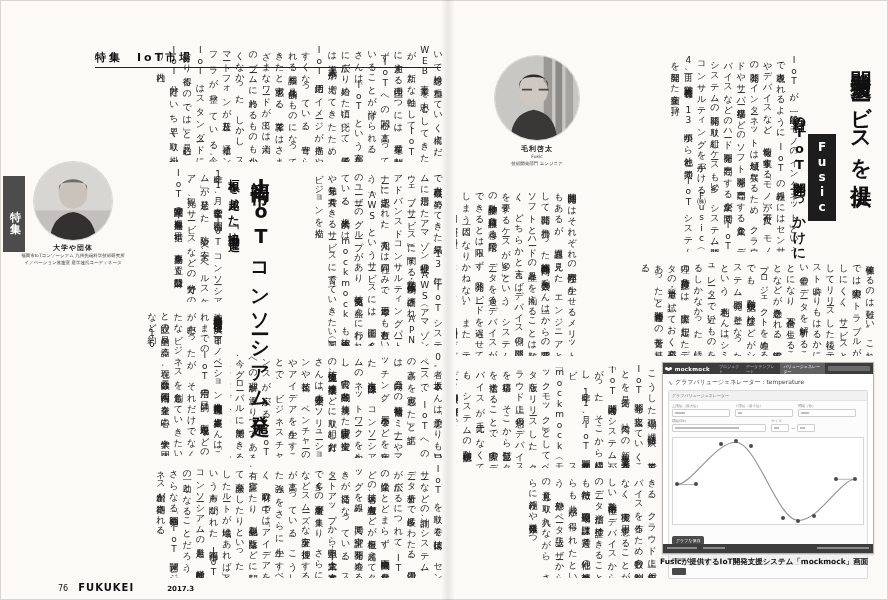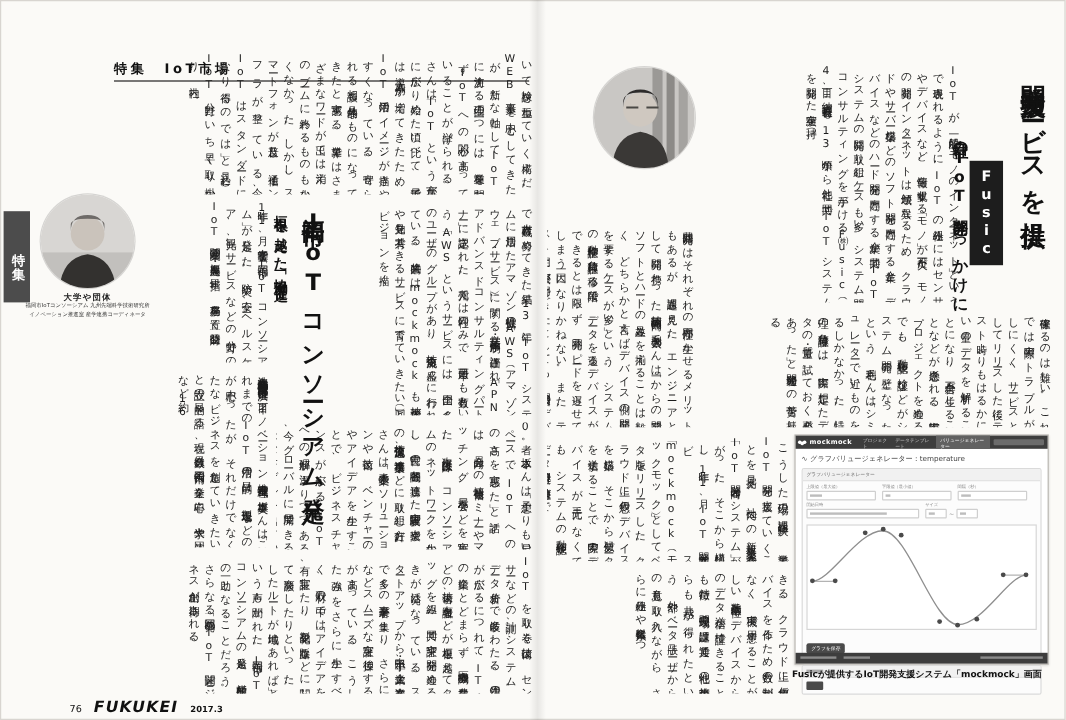--- a/index.html
+++ b/index.html
@@ -33,22 +33,22 @@
   .a2-subhead{left:226px;top:170px;height:340px;font-size:11.5px;font-weight:bold;letter-spacing:2px;}
   
   .portrait{position:absolute;border-radius:50%;overflow:hidden;
             box-shadow:0 0 0 1px rgba(0,0,0,.15);}
   .portrait svg{display:block;width:100%;height:100%;}
   .photo-caption{position:absolute;text-align:center;color:#222;}
   .photo-caption .nm{font-size:7px;font-weight:bold;letter-spacing:1px;}
   .photo-caption .ln{font-size:4.5px;color:#333;line-height:6.5px;}
   
   .footer{position:absolute;top:582px;font-size:8px;color:#111;display:flex;align-items:baseline;gap:10px;}
-  .maglogo{font-weight:900;font-style:italic;font-size:13px;letter-spacing:1px;}
-  .issue{font-size:7px;font-weight:bold;}
+  .maglogo{font-weight:900;font-size:10px;letter-spacing:1px;}
+  .issue{font-size:7px;font-weight:bold;margin-left:23px;}
   .fukukei-jp{font-weight:bold;font-size:9px;margin-top:20px;}
   
   .shot{position:absolute;left:662px;top:362px;width:210px;height:190px;background:#fff;
         border:1px solid #b7b4ae;box-shadow:0 1px 2px rgba(0,0,0,.15);font-family:"DejaVu Sans","Liberation Sans",sans-serif;}
   .shot-nav{height:11px;background:#3d3d3d;display:flex;align-items:center;padding:0 3px;gap:3px;}
   .paw{width:3px;height:3px;border-radius:50%;background:#fff;
        box-shadow:2px -1px 0 #fff,-2px -1px 0 #fff;margin:2px 2px 0 1px;}
   .shot-logo{color:#fff;font-size:5.5px;font-weight:bold;letter-spacing:.3px;}
   .shot-tabs{display:flex;height:11px;margin-left:3px;}
   .shot-tab{font-size:4px;color:#c3c3c3;padding:0 3px;display:flex;align-items:center;}
@@ -104,20 +104,25 @@
       <rect width="100" height="100" fill="#c9c7c4"></rect>
       <rect x="58" width="10" height="100" fill="#9b9996"></rect>
       <rect x="72" width="8" height="100" fill="#8c8a87"></rect>
       <rect x="84" width="9" height="100" fill="#a5a3a0"></rect>
       <circle cx="46" cy="42" r="17" fill="#cfc8c0"></circle>
       <path d="M29 40 Q29 22 46 22 Q63 22 63 40 L63 34 Q63 25 46 25 Q29 25 29 34 Z" fill="#2d2b2a"></path>
       <path d="M32 40 h12 M52 40 h12" stroke="#4a4845" stroke-width="2" fill="none"></path>
       <path d="M18 100 Q20 68 46 64 Q72 68 74 100 Z" fill="#3a3836"></path>
     </svg>
   </div>
+  <div class="photo-caption" style="left:470px;top:144px;width:134px;">
+    <div class="nm">毛利啓太</div>
+    <div class="ln">Fusic</div>
+    <div class="ln">技術開発部門 エンジニア</div>
+  </div>
 
   <div class="v" style="left:582px;top:55px;width:218px;height:197px;">IoTが、一般的に「モノのインターネット」という言葉で表現されるように、IoTの仕組みにはセンサーやデバイスなど、情報を収集する「モノ」が不可欠だ。モノ自体の開発とインターネットは領域が異なるため、クラウドやサーバー構築などのソフト開発を専門とする企業と、デバイスなどのハード開発を専門とする企業が共同でIoTシステムの開発に取り組むケースも多い。システム開発、コンサルティングを手がける㈱Fusic（福岡市中央区天神4丁目、納富貞嘉社長）も、13年頃から他社と共同でIoTシステムを開発した実績を持つ。</div>
   <div class="v" style="left:456px;top:186px;width:122px;height:170px;">共同開発にはそれぞれの専門性が生かせるメリットもあるが、課題も見えた。エンジニアとして開発に携わった技術開発部門の毛利啓太さんは「一からの開発でソフトとハードの足並みを揃えることは難しく、どちらかと言えばデバイス側の開発に時間を要するケースが多い」という。システムの動作検証や負荷検証に移る段階で、データを送るデバイスが用意できるとは限らず、開発スピードを遅らせてしまう一因になりかねない。また、テスト用に実機が用意できたとしても、開発段階のデバイスを大量に</div>
   <div class="v" style="left:582px;top:258px;width:294px;height:98px;">確保するのは難しい。これでは実際のトラブルが想定しにくく、サービスとしてリリースした後にテスト時よりもはるかに多い量のデータを解析することになり、不具合が生じることなどが懸念される。実際にプロジェクトを進める中でも、動作確認や検証などがシステム開発の壁となったという。毛利さんは「シミュレーターで近いものを作るしかなかった。特に信号処理の負荷検証では、実際に想定したデータの質・量で試しておく必要があった」と開発過程での苦労を振り返る。</div>
   <div class="v" style="left:456px;top:364px;width:202px;height:104px;">こうした現場の課題解決へ、業界でIoT開発を支援していくことを見据え、社内での新規事業発表会で「IoT開発者向けシステム」が挙がった。そこから構想に着手し、昨年11月、IoT開発支援サービス「mockmock（モックモック）」としてベータ版をリリースした。クラウド上に仮想のデバイスを構築し、そこから疑似データを送信することで、実際のデバイスが手元になくても、システムの動作確認や、データ解析処理の負荷検証がで</div>
   <div class="v" style="left:456px;top:472px;width:202px;height:106px;">きる。クラウド上に仮想デバイスを作るため台数の制約がなく、実機で用意することが難しい数千個単位のデバイスからのデータ送信が検証できることも特徴だ。開発現場の課題は共通で、他社の技術者からも共感が得られたという。外部やベータ版ユーザーからの意見も取り入れながら、さらに仕組みや料金体系につ</div>
 
   <div class="shot">
     <div class="shot-nav">
       <span class="paw"></span>

